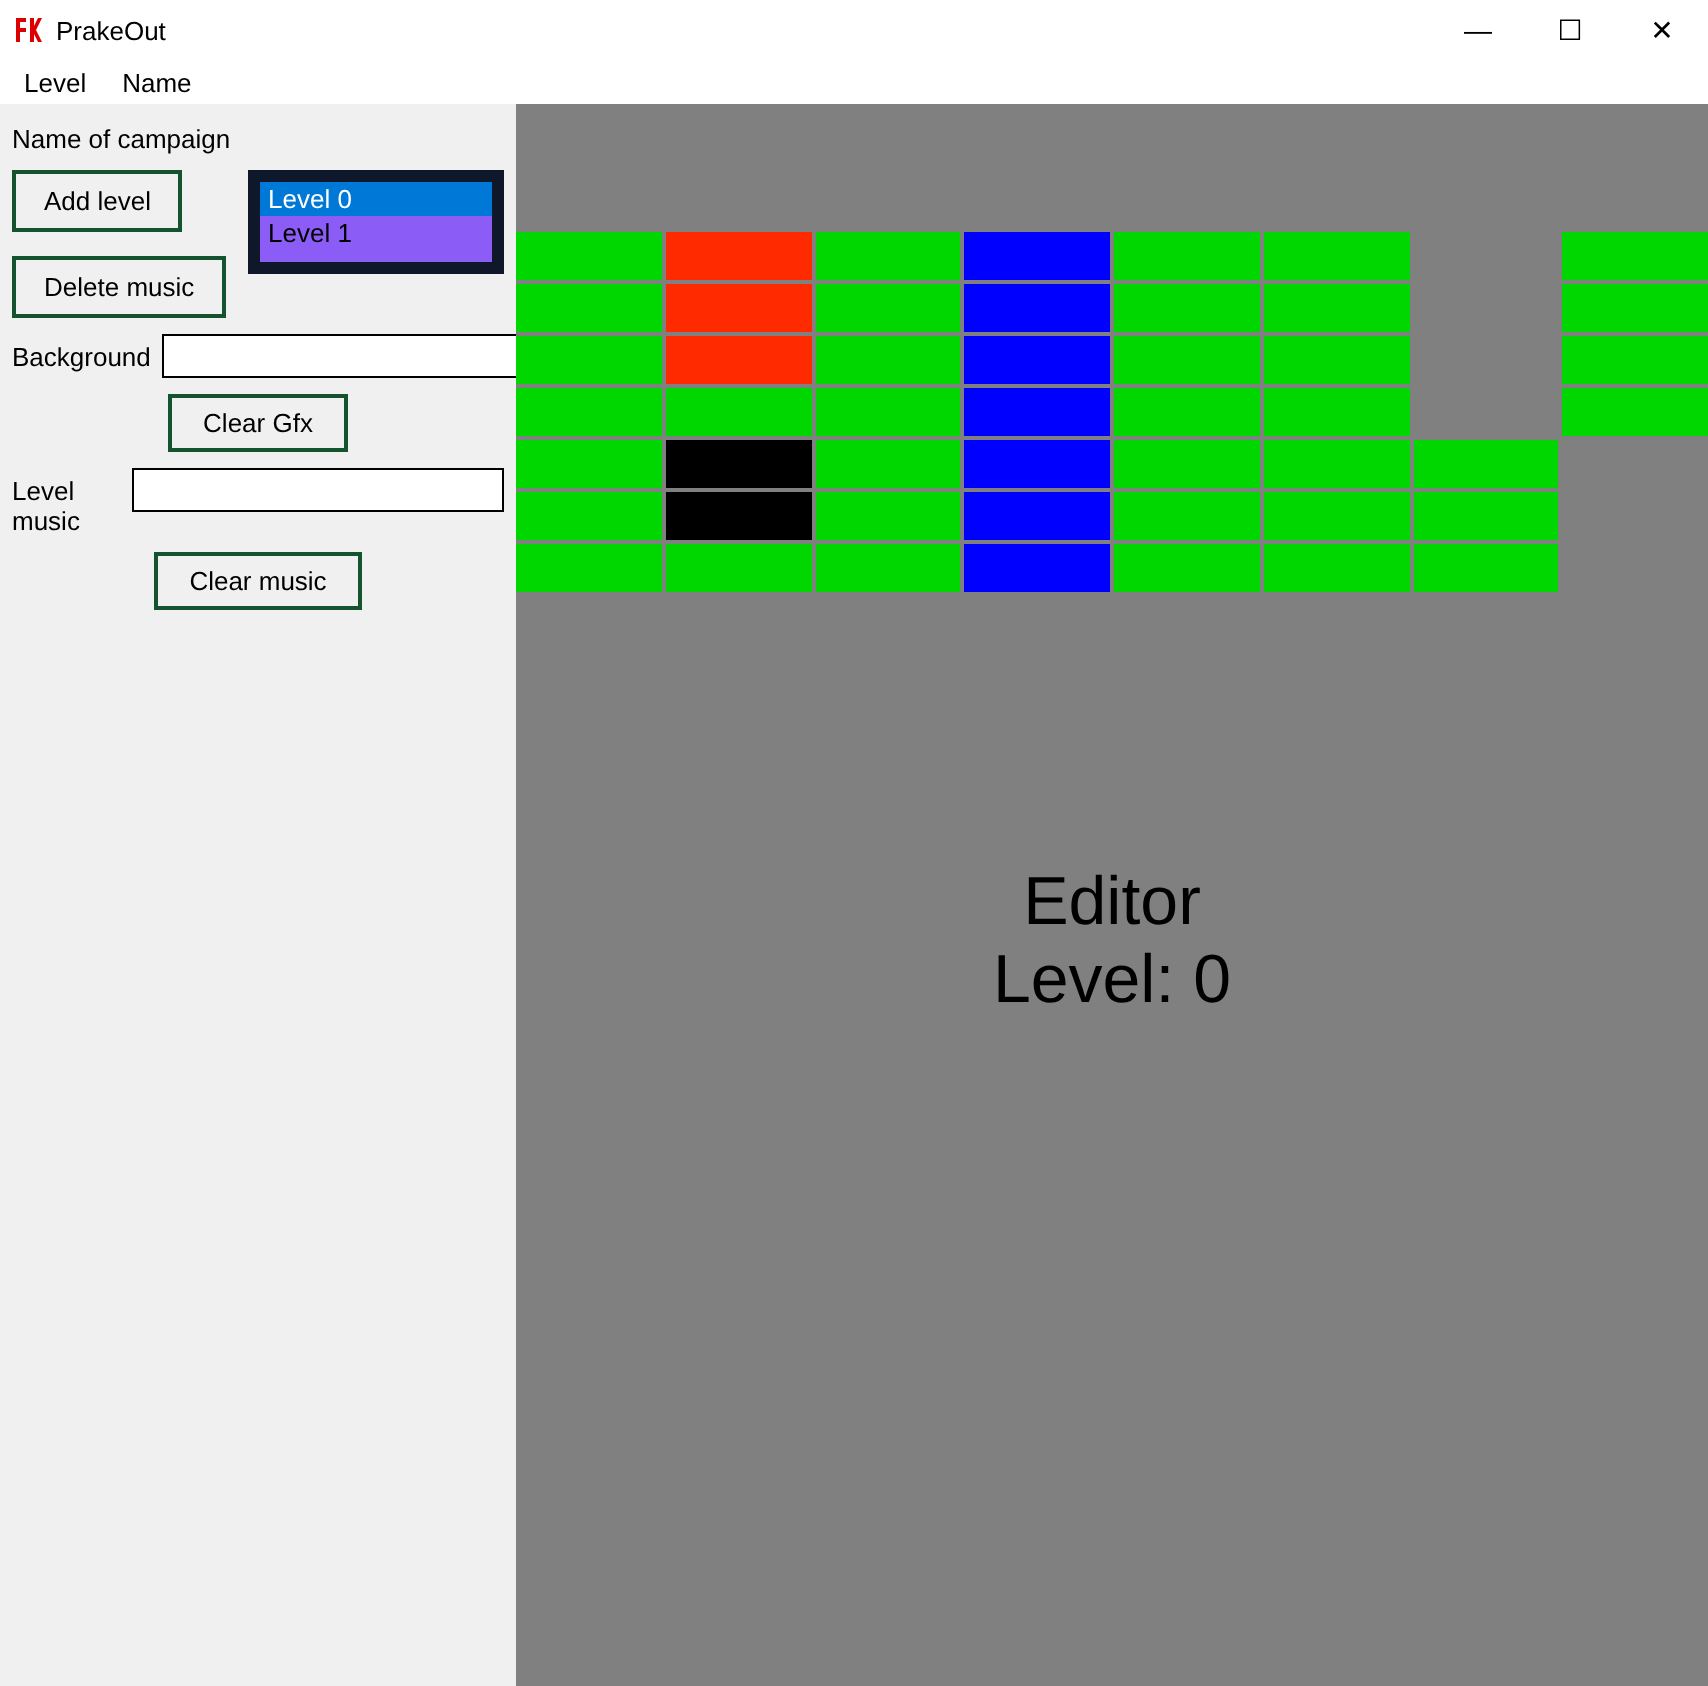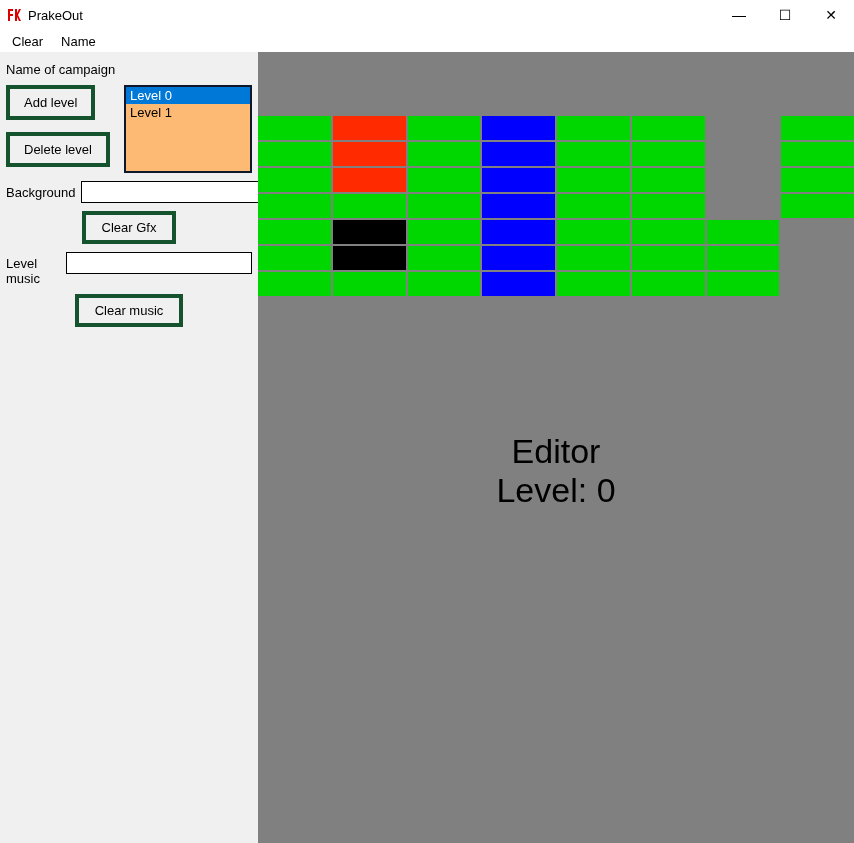--- a/index.html
+++ b/index.html
@@ -10,24 +10,24 @@
   .app-title { flex: 1; font-size: 13px; }
   .win-controls { display: flex; height: 100%; }
   .win-btn { width: 46px; height: 30px; display: flex; align-items: center; justify-content: center; font-size: 14px; }
   .menubar { height: 22px; display: flex; align-items: center; padding-left: 4px; gap: 2px; background: #fff; }
   .menu-item { padding: 2px 8px; font-size: 13px; }
   .body { flex: 1; display: flex; min-height: 0; }
   .sidebar { width: 258px; background: #f0f0f0; padding: 6px 6px; display: flex; flex-direction: column; gap: 8px; }
   .row { display: flex; align-items: flex-start; gap: 6px; }
   .lbl { width: 112px; font-size: 13px; padding-top: 4px; }
   .txt { flex: 1; height: 22px; border: 1px solid #000; background: #fff; padding: 2px 4px; font-size: 13px; }
-  .btn { border: 4px solid #14532d; background: #f0f0f0; padding: 6px 14px; font-size: 13px; cursor: pointer; display: inline-block; }
+  .btn { border: 2px solid #14532d; background: #f0f0f0; padding: 6px 14px; font-size: 13px; cursor: pointer; display: inline-block; }
   .btn-col { width: 112px; display: flex; flex-direction: column; gap: 12px; align-items: flex-start; }
   .btn-col .btn { width: auto; }
-  .listbox { flex: 1; height: 88px; border: 2px solid #0f172a; background: #fdba74; overflow: hidden; }
+  .listbox { flex: 1; height: 52px; border: 6px solid #0f172a; background: #8b5cf6; overflow: hidden; }
   .list-item { padding: 1px 4px; font-size: 13px; }
   .list-item.selected { background: #0078d7; color: #fff; }
   .btn-center { display: flex; justify-content: center; }
   .btn-center .btn { padding: 5px 16px; }
   .editor { flex: 1; background: #808080; position: relative; }
   .brick-area { position: absolute; left: 0; top: 64px; right: 0; }
   .brick-row { display: flex; gap: 2px; margin-bottom: 2px; }
   .brick { flex: 1; height: 24px; }
   .editor-text { position: absolute; left: 0; right: 0; top: 380px; text-align: center; font-size: 34px; color: #000000; }
   .c-green  { background: #00d700; }
@@ -50,36 +50,36 @@
     </span>
     <span class="app-title">PrakeOut</span>
     <div class="win-controls">
       <div class="win-btn">—</div>
       <div class="win-btn">☐</div>
       <div class="win-btn">✕</div>
     </div>
   </div>
 
   <div class="menubar">
-    <div class="menu-item">Clear</div>
+    <div class="menu-item">Level</div>
     <div class="menu-item">Name</div>
   </div>
 
   <div class="body">
 
     <div class="sidebar">
 
       <div class="row">
         <div class="lbl">Name of campaign</div>
       </div>
 
       <div class="row">
         <div class="btn-col">
           <div class="btn">Add level</div>
-          <div class="btn">Delete level</div>
+          <div class="btn">Delete music</div>
         </div>
         <div class="listbox" id="level-list">
             <div class="list-item selected">Level 0</div>
             <div class="list-item">Level 1</div>
           </div>
       </div>
 
       <div class="row">
         <div class="lbl">Background</div>
         <input class="txt" type="text" value="" style="">

